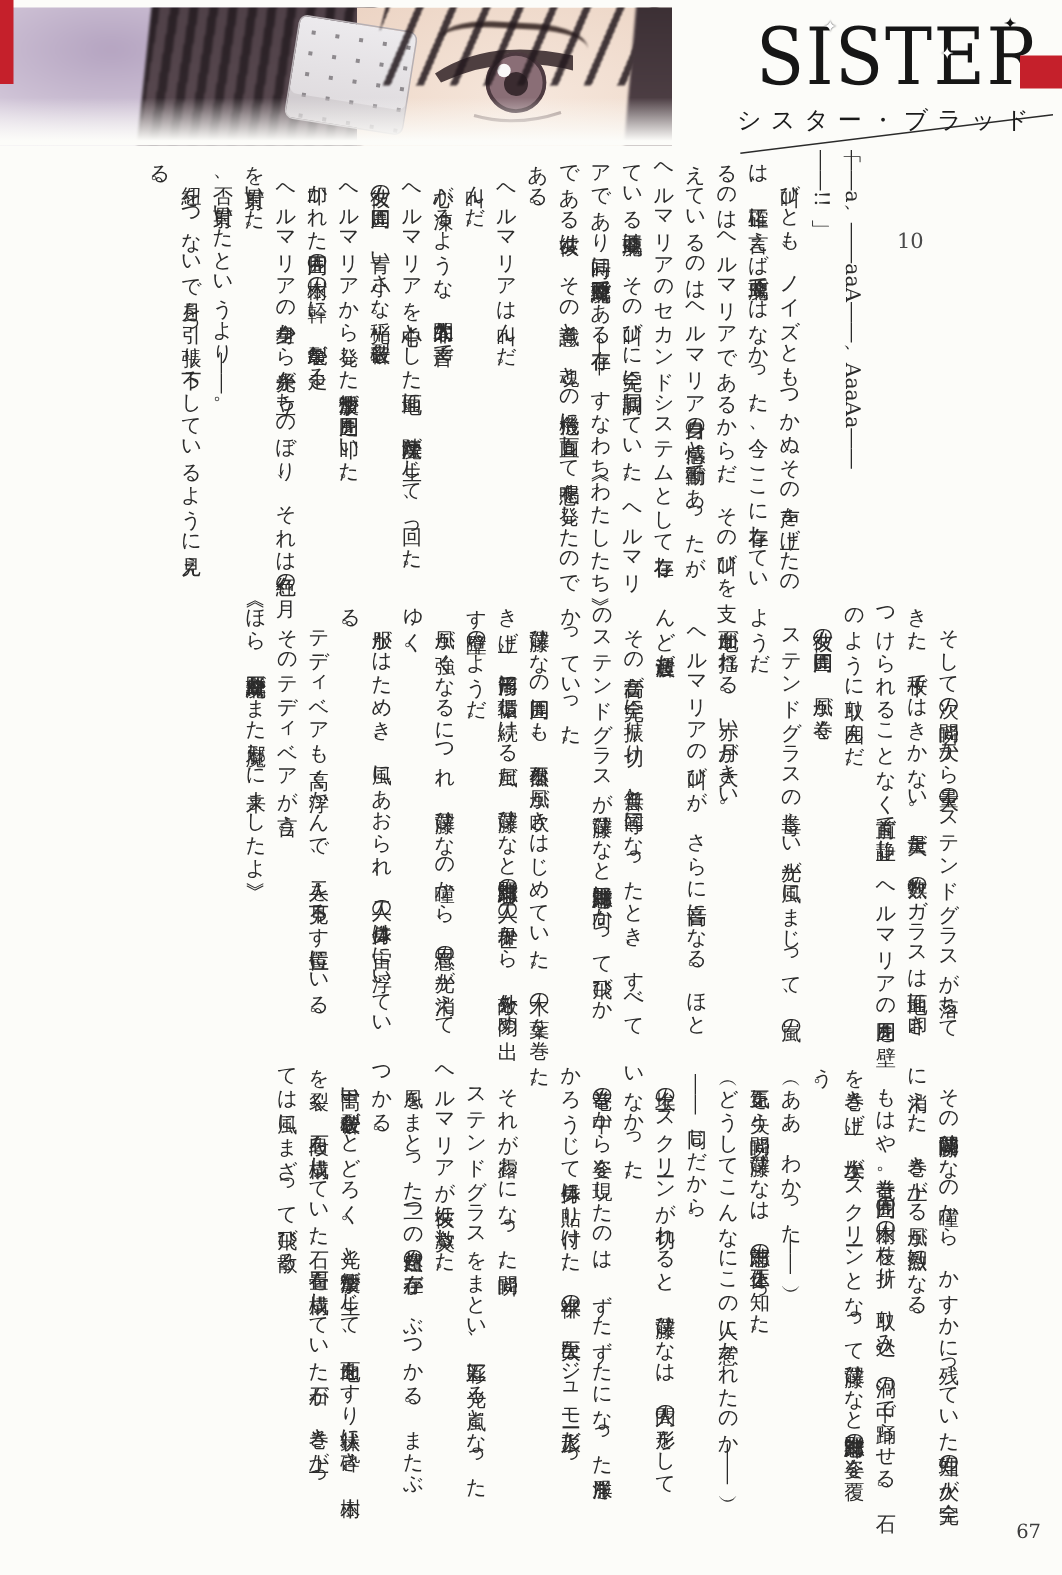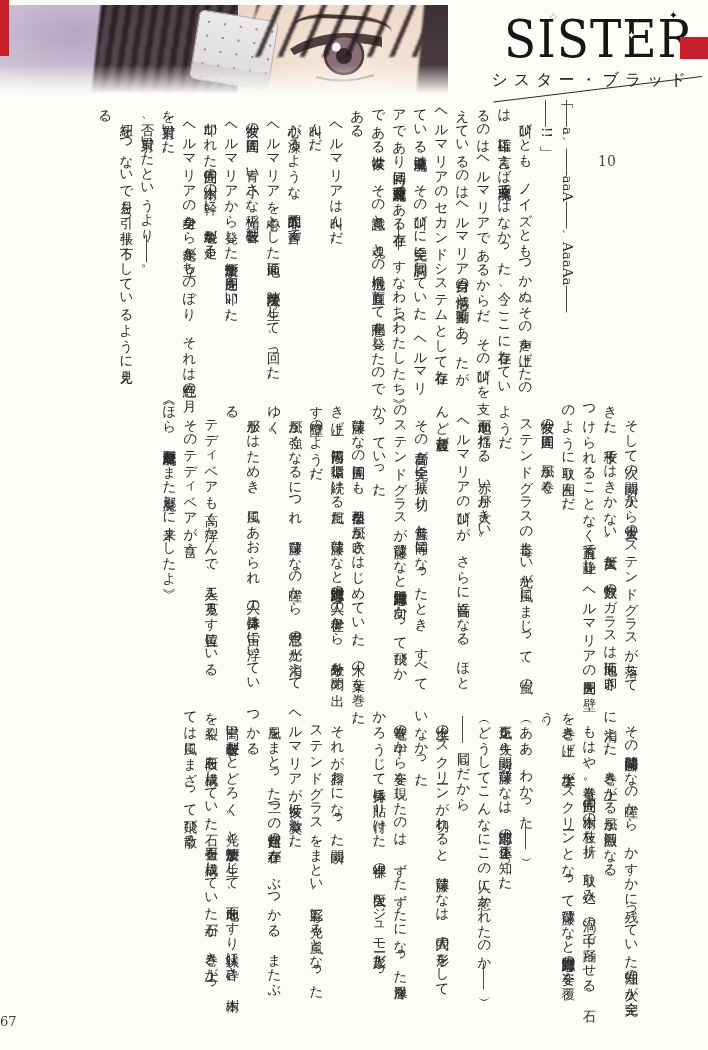--- a/index.html
+++ b/index.html
@@ -84,21 +84,21 @@
   .sparkle{position:absolute;font-size:11px;color:#111;line-height:1;}
   .sparkle.s1{right:150px;top:6px;color:#fff;text-shadow:0 0 1px #000;}
   .sparkle.s2{right:72px;top:24px;color:#fff;text-shadow:0 0 1px #000;}
   .sparkle.s3{right:30px;top:4px;}
   
   .chapter-num{
     position:absolute;left:598px;top:153px;font-size:14px;color:#4a4a4a;
     font-family:"DejaVu Serif", serif;
   }
   .page-num{
-    position:absolute;left:0;right:14px;top:1014px;text-align:left;
+    position:absolute;left:0;right:14px;top:1014px;text-align:right;
     font-size:13px;color:#3c3c3c;
   }
   
   .dan{
     position:absolute;
     writing-mode:vertical-rl;text-orientation:mixed;
     font-size:13.5px;line-height:21px;color:#2b2b2b;
     font-family:"DejaVu Serif", serif;
   }
   .dan p{margin:0;padding:0;}

